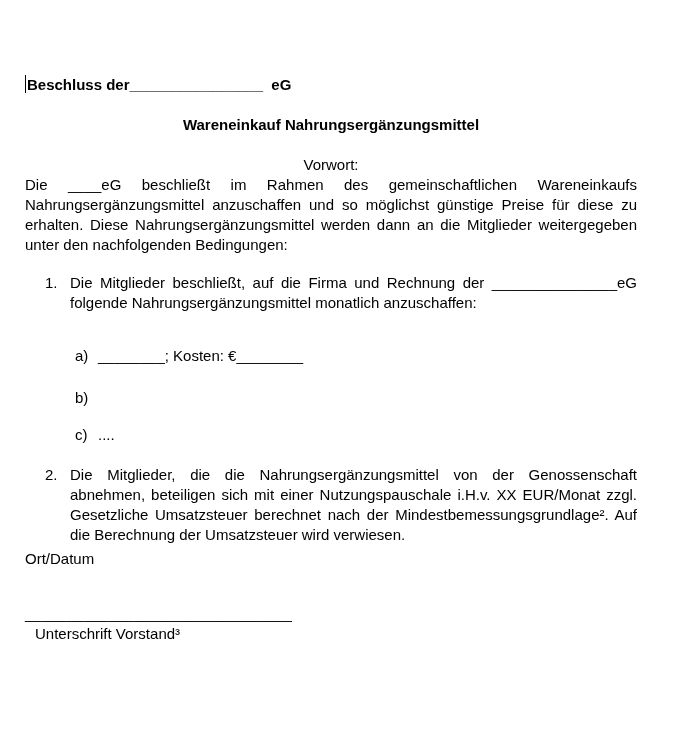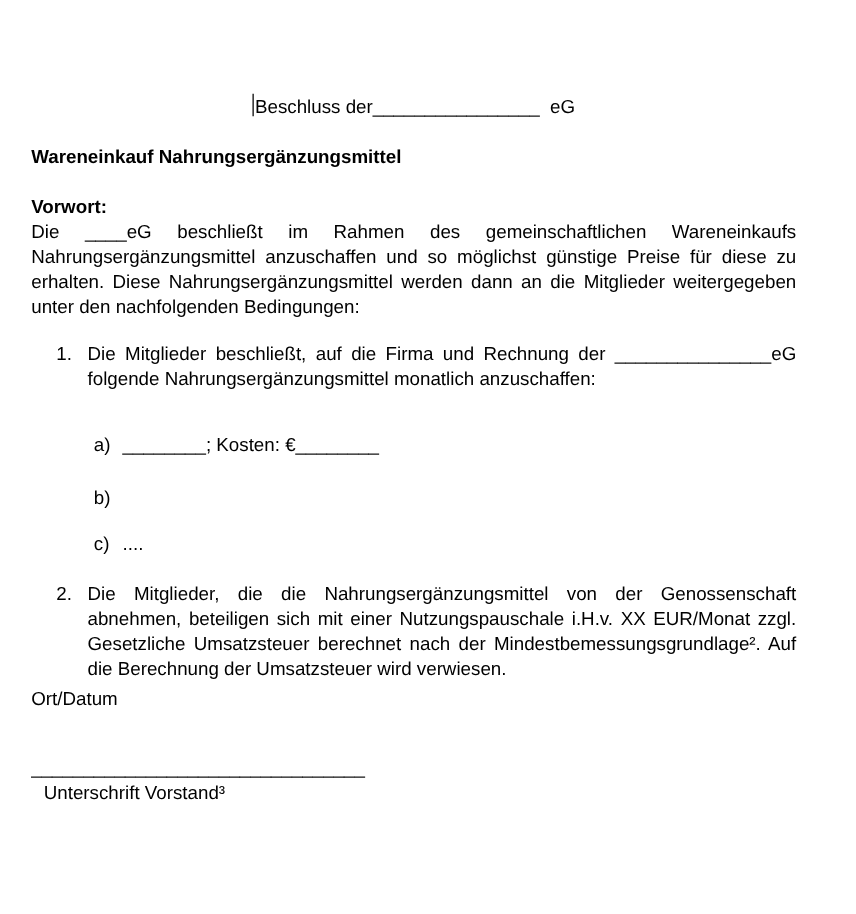--- a/index.html
+++ b/index.html
@@ -14,46 +14,48 @@
     box-sizing: border-box;
     padding: 75px 48px 0 25px;
     background: #ffffff;
     color: #000000;
     font-family: "Liberation Sans", "DejaVu Sans", sans-serif;
     font-size: 15px;
     line-height: 20px;
     overflow: hidden;
   }
   .doc-title {
-    text-align: center;
-    font-weight: 400;
+    text-align: left;
+    font-weight: 700;
     white-space: pre;
     line-height: 20px;
   }
   .text-cursor {
     display: inline-block;
     width: 1px;
     height: 18px;
     background: #000;
     vertical-align: -3px;
     margin-right: 1px;
   }
   .doc-subtitle {
+    text-align: center;
     font-weight: 700;
     margin-top: 20px;
     line-height: 20px;
   }
   .meta-line {
     font-weight: 700;
     line-height: 20px;
   }
   .vorwort-heading {
-    font-weight: 700;
+    font-weight: 400;
     margin-top: 20px;
     line-height: 20px;
+    text-align: center;
   }
   .vorwort-body {
     margin: 0;
     text-align: justify;
     line-height: 20px;
   }
   .num-item {
     display: flex;
     margin-left: 20px;
   }

